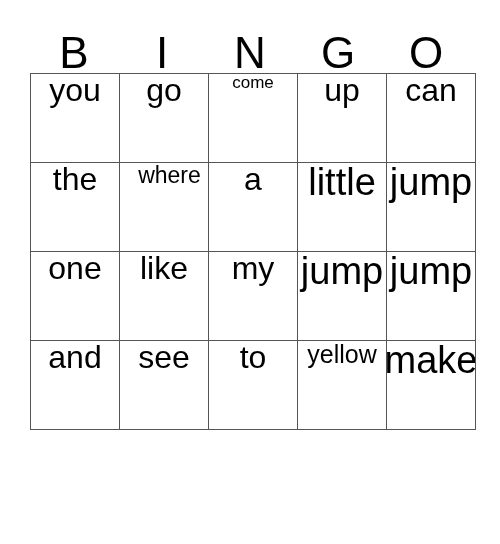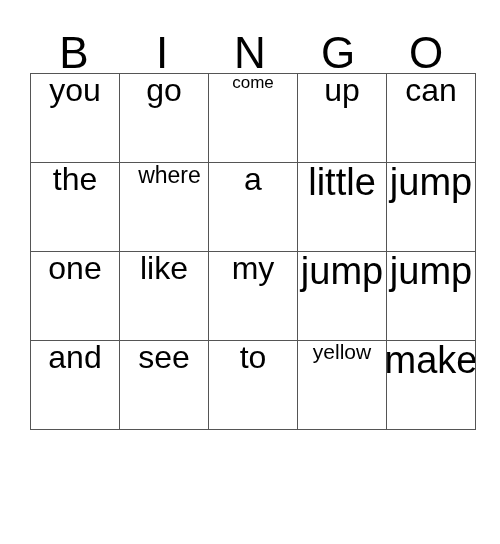--- a/index.html
+++ b/index.html
@@ -73,21 +73,21 @@
     font-weight: 400;
     line-height: 1.05;
     white-space: nowrap;
     display: block;
   }
 
   
   .fs-xl  { font-size: 32px; }   
   .fs-lg  { font-size: 38px; }   
   .fs-md  { font-size: 17px; }   
-  .fs-sm  { font-size: 21px; }   
+  .fs-sm  { font-size: 25px; }   
   .fs-xs  { font-size: 23px; margin-left: 11px; }   
 </style>
 </head>
 <body>
 
 <div id="bingo-card">
 
   <div class="header-row">
     <div class="header-cell">
       <span class="header-letter">B</span>

